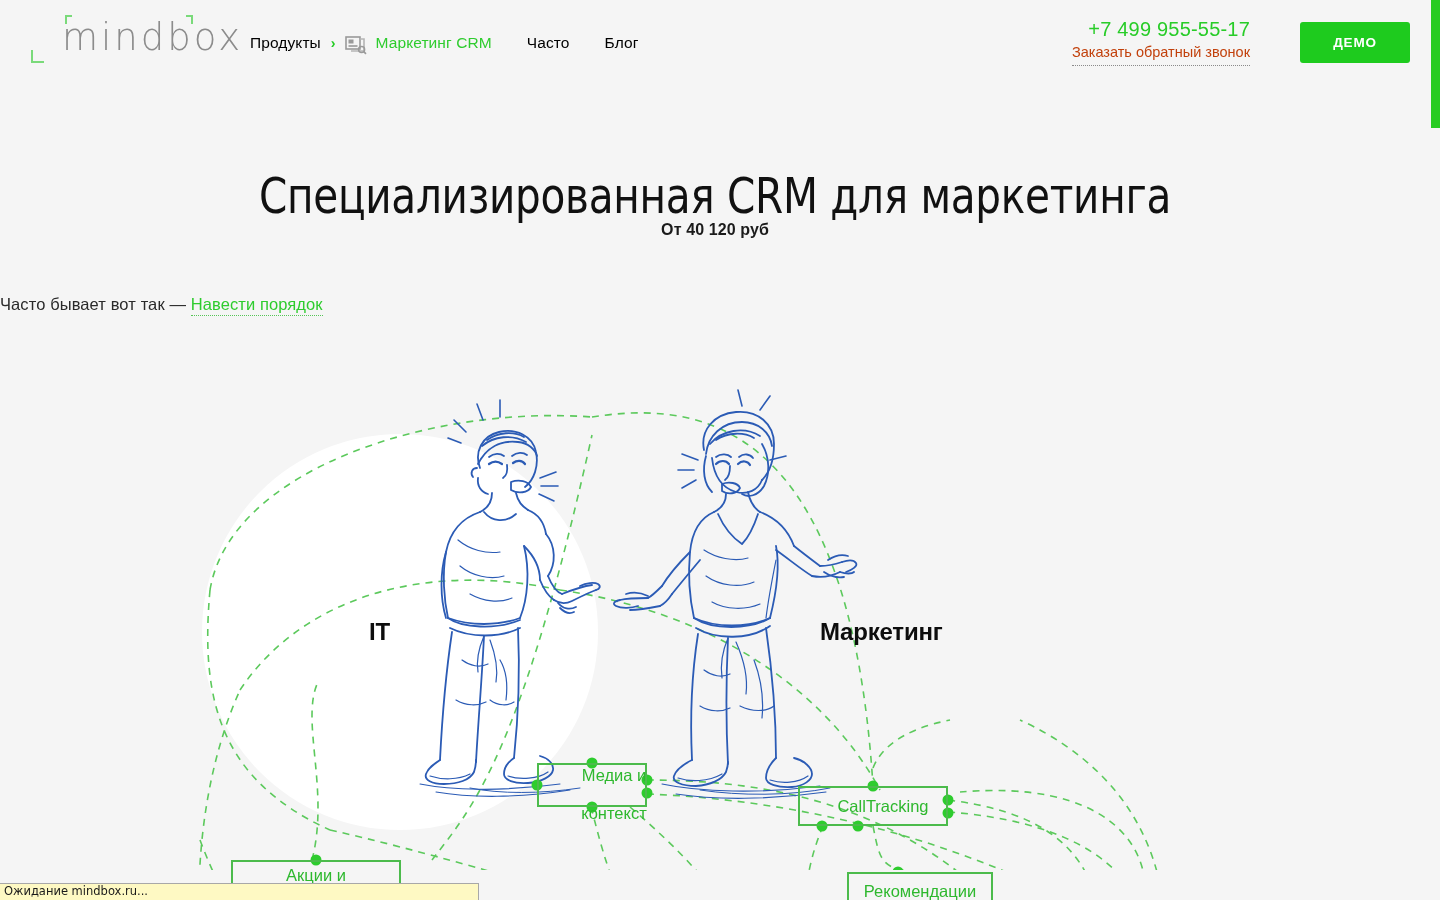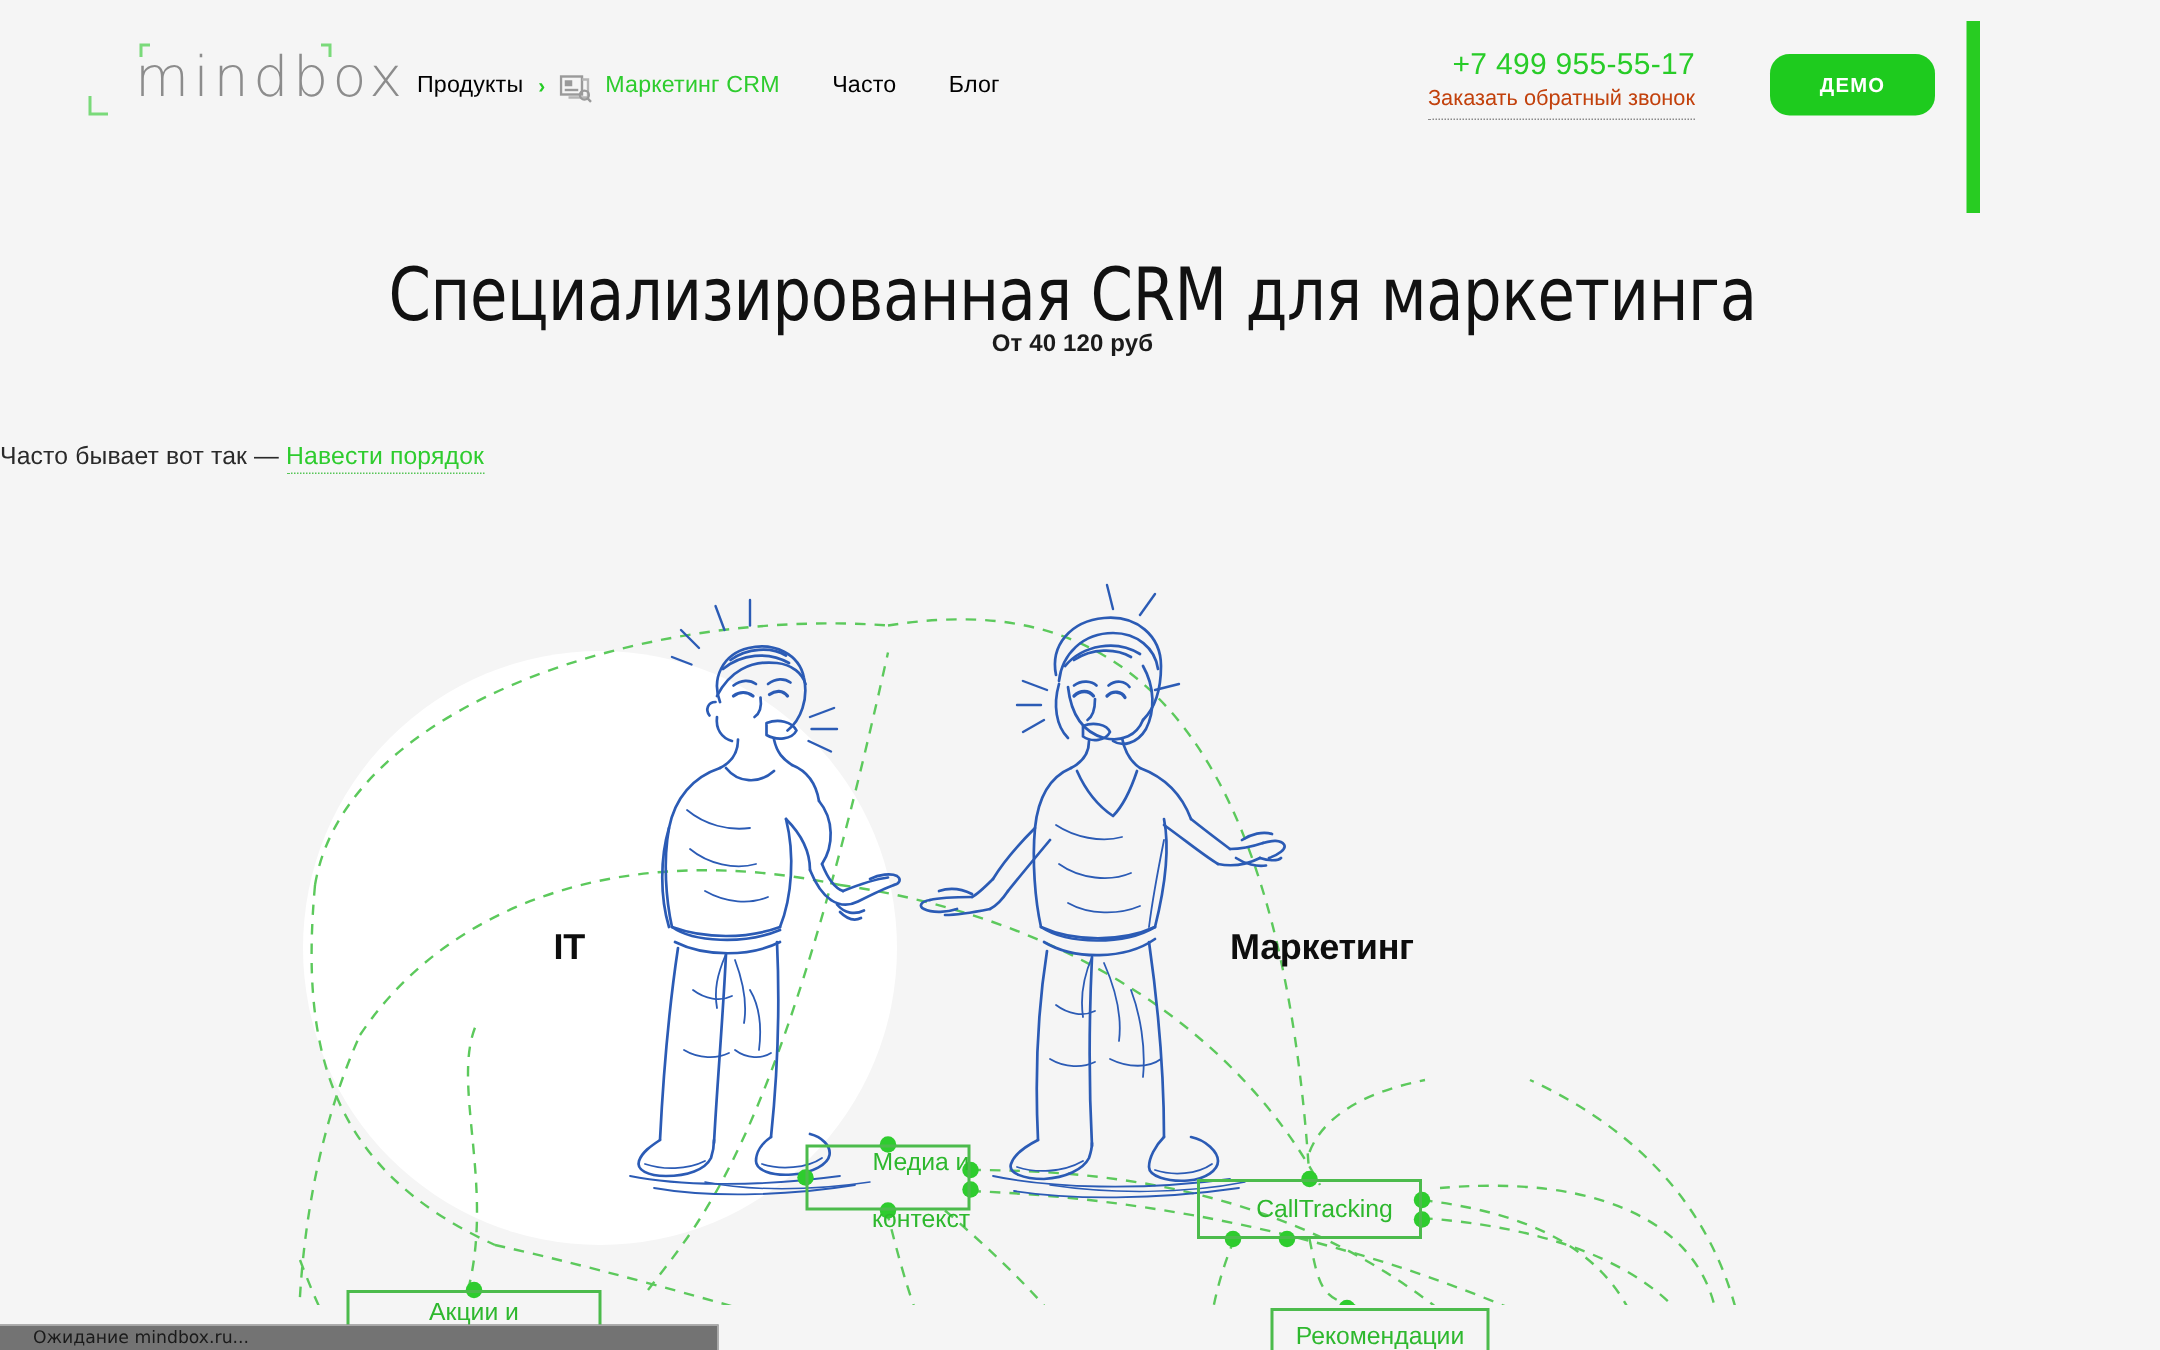--- a/index.html
+++ b/index.html
@@ -16,25 +16,24 @@
     position: relative;
     width: 1440px;
     height: 900px;
     background: #f5f5f5;
     overflow: hidden;
   }
 
   
   #header {
     position: absolute;
-    top: 14px; left: 0;
-    width: 1292px;
+    top: 0; left: 0;
+    width: 1440px;
     height: 86px;
     background: #f5f5f5;
-    margin-left: 28px;
   }
   #logo {
     position: absolute;
     left: 26px;
     top: 8px;
     width: 186px;
     height: 62px;
   }
   #logo .logo-word {
     position: absolute;
@@ -114,21 +113,21 @@
     cursor: pointer;
   }
   #demo-btn {
     position: absolute;
     right: 30px;
     top: 22px;
     width: 110px;
     height: 41px;
     background: #1ecb1e;
     border: none;
-    border-radius: 13px;
+    border-radius: 3px;
     color: #ffffff;
     font-size: 13.5px;
     font-weight: bold;
     letter-spacing: 0.8px;
     cursor: pointer;
     font-family: "Liberation Sans", sans-serif;
   }
   #scroll-indicator {
     position: absolute;
     right: 0;
@@ -214,29 +213,29 @@
     letter-spacing: -0.2px;
   }
 
   
   #statusbar {
     position: absolute;
     left: 0;
     bottom: 0;
     width: 479px;
     height: 17px;
-    background: #737373;
+    background: #fef9c3;
     border: 1px solid #a8a8a8;
     border-left: none;
     border-bottom: none;
     box-sizing: border-box;
     font-size: 11.5px;
     color: #1a1a1a;
     line-height: 15px;
-    padding-left: 22px;
+    padding-left: 4px;
     font-family: "DejaVu Sans", sans-serif;
     white-space: nowrap;
     overflow: hidden;
   }
 </style>
 </head>
 <body>
 
 <div id="page">
 

